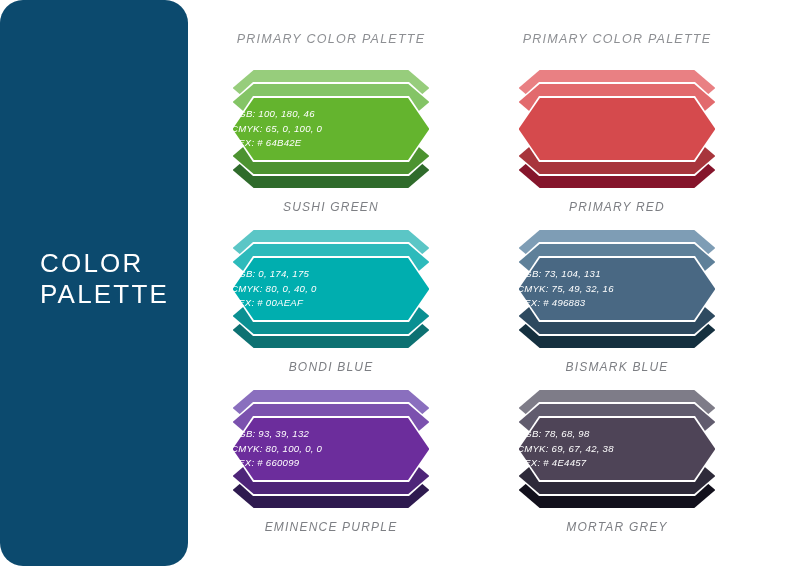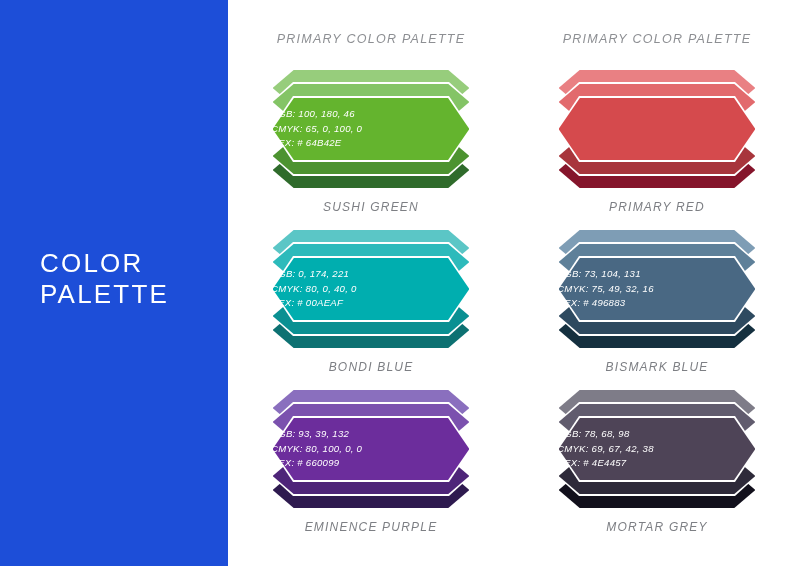--- a/index.html
+++ b/index.html
@@ -16,25 +16,26 @@
   }
 
   #page {
     position: absolute;
     inset: 0;
     display: flex;
   }
 
   
   .sidebar {
-    width: 228px;
+    width: 188px;
     height: 566px;
-    background: #1d4ed8;
+    background: #0c4a6e;
     position: relative;
     flex: none;
+    border-radius: 23px;
   }
   .sidebar-title {
     position: absolute;
     left: 40px;
     top: 248px;
     color: #ffffff;
     font-size: 26px;
     line-height: 31px;
     letter-spacing: 2.2px;
     font-weight: 300;
@@ -218,21 +219,21 @@
               <div class="layer-wrap l3 z5">
                 <div class="layer" style="background: rgb(0, 174, 175);"></div>
               </div>
               <div class="layer-wrap l4 z3">
                 <div class="layer" style="background: rgb(10, 144, 146);"></div>
               </div>
               <div class="layer-wrap l5 z4">
                 <div class="layer" style="background: rgb(13, 113, 114);"></div>
               </div>
               <div class="swatch-text">
-                <span>RGB: 0, 174, 221</span>
+                <span>RGB: 0, 174, 175</span>
                 <span>CMYK: 80, 0, 40, 0</span>
                 <span>HEX: # 00AEAF</span>
               </div>
             </div>
             <div class="swatch-label">BONDI BLUE</div>
           </div>
           <div class="swatch row3">
             <div class="stack">
               <div class="layer-wrap l1 z1">
                 <div class="layer" style="background: rgb(138, 111, 190);"></div>

